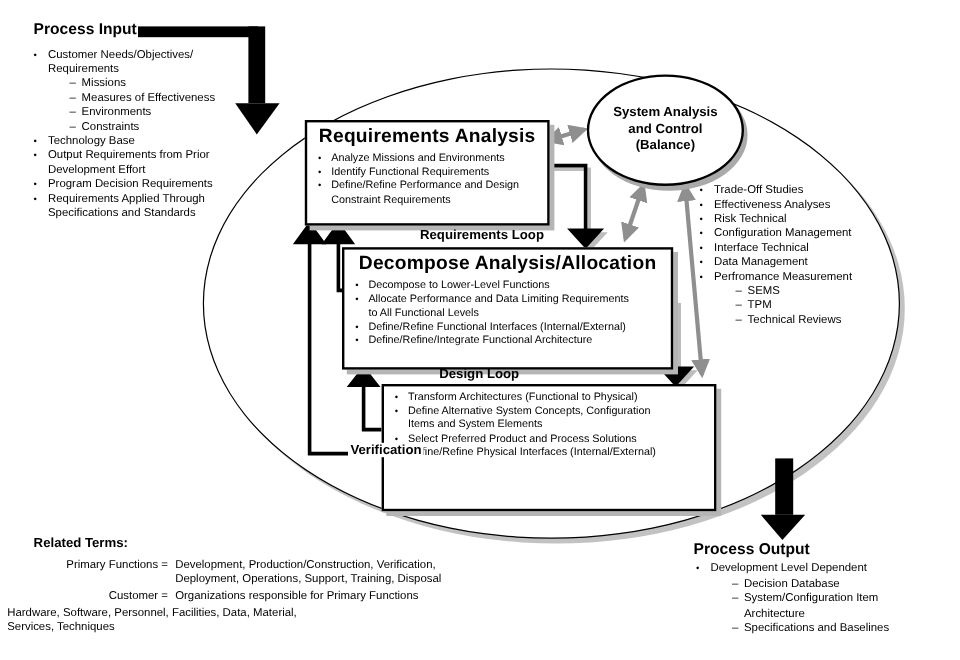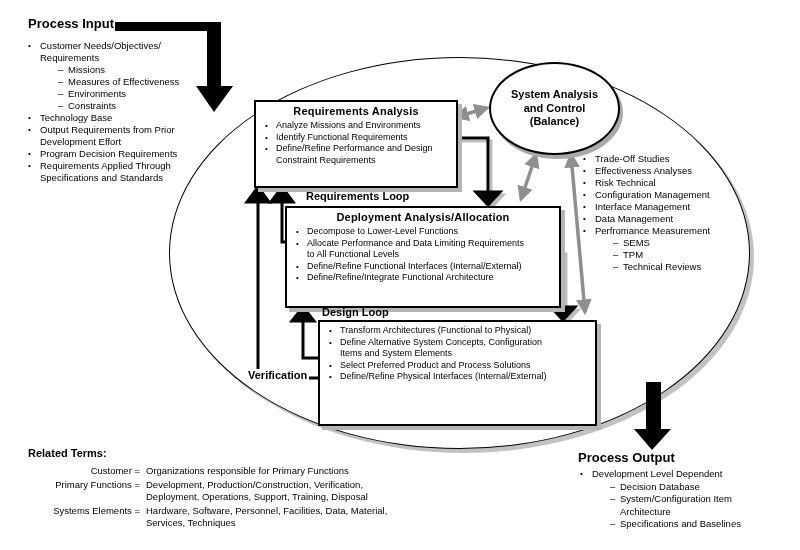--- a/index.html
+++ b/index.html
@@ -13,33 +13,33 @@
     left:169px;top:57px;width:579px;height:390px;border:1.6px solid #000;border-radius:50%;
     background:#fff;box-shadow:4px 4px 0 #c2c2c2;z-index:1;
   }
   
   #wires{left:0;top:0;z-index:2;pointer-events:none;}
   
   .pbox{
     border:2px solid #000;background:#fff;box-shadow:4px 4px 0 #b5b5b5;z-index:3;
   }
   .pbox .ptitle{
-    font-weight:bold;font-size:11px;text-align:center;padding-top:3px;letter-spacing:.2px;
+    font-weight:bold;font-size:16px;text-align:center;padding-top:3px;letter-spacing:.2px;
   }
   .pbox .plist{padding:3px 7px 0 9px;}
   
   .sm-ellipse{
     left:489px;top:62px;width:127px;height:89px;border:2px solid #000;border-radius:50%;
     background:#fff;box-shadow:3px 4px 0 #a9a9a9;z-index:4;
     display:flex;align-items:center;justify-content:center;text-align:center;
   }
   .sm-ellipse .lbl{font-weight:bold;font-size:11px;line-height:13.5px;white-space:pre-line;}
   
   .h-big{font-weight:bold;font-size:13px;z-index:5;}
-  .loop-label{font-weight:bold;font-size:11px;z-index:5;}
+  .loop-label{font-weight:bold;font-size:11px;z-index:5;margin-left:44px;}
   .white-bg{background:#fff;padding:0 2px;}
   
   .blist{font-size:9.5px;line-height:12px;z-index:5;}
   .pbox .blist{font-size:9px;line-height:11.5px;}
   .li{display:flex;}
   .li .bullet{width:12px;flex:0 0 12px;text-align:left;font-size:8px;line-height:inherit;}
   .pbox .li .bullet{width:11px;flex:0 0 11px;}
   .li .li-text{flex:1;white-space:pre-line;}
   .li.sub{margin-left:30px;}
   .li.sub .dash{flex:0 0 10px;width:10px;}
@@ -183,21 +183,21 @@
       <div class="li">
         <span class="bullet">•</span>
         <span class="li-text">Risk Technical</span>
       </div>
       <div class="li">
         <span class="bullet">•</span>
         <span class="li-text">Configuration Management</span>
       </div>
       <div class="li">
         <span class="bullet">•</span>
-        <span class="li-text">Interface Management</span>
+        <span class="li-text">Interface Technical</span>
       </div>
       <div class="li">
         <span class="bullet">•</span>
         <span class="li-text">Data Management</span>
       </div>
       <div class="li">
         <span class="bullet">•</span>
         <span class="li-text">Perfromance Measurement</span>
       </div>
       <div class="li sub">
@@ -210,21 +210,21 @@
       </div>
       <div class="li sub">
         <span class="dash">–</span>
         <span class="li-text">Technical Reviews</span>
       </div>
     </div>
 
   <div class="abs loop-label" style="left:306px;top:190px;">Requirements Loop</div>
 
   <div class="abs pbox" style="left:285px;top:206px;width:272px;height:98px;">
-    <div class="ptitle">Deployment Analysis/Allocation</div>
+    <div class="ptitle">Decompose Analysis/Allocation</div>
     <div class="blist plist">
         <div class="li">
           <span class="bullet">•</span>
           <span class="li-text">Decompose to Lower-Level Functions</span>
         </div>
         <div class="li">
           <span class="bullet">•</span>
           <span class="li-text">Allocate Performance and Data Limiting Requirements
 to All Functional Levels</span>
         </div>
@@ -281,29 +281,28 @@
 Architecture</span>
       </div>
       <div class="li sub">
         <span class="dash">–</span>
         <span class="li-text">Specifications and Baselines</span>
       </div>
     </div>
 
   <div class="abs h-big" style="left:28px;top:447px;font-size:11px;">Related Terms:</div>
   <div class="abs" style="left:0px;top:465px;z-index:5;">
-      <div class="rt-row">
-        <div class="rt-term">Customer =</div>
-        <div class="rt-def">Organizations responsible for Primary Functions</div>
-      </div>
       <div class="rt-row">
         <div class="rt-term">Primary Functions =</div>
         <div class="rt-def">Development, Production/Construction, Verification,
 Deployment, Operations, Support, Training, Disposal</div>
       </div>
       <div class="rt-row">
-        <div class="rt-term">Systems Elements =</div>
+        <div class="rt-term">Customer =</div>
+        <div class="rt-def">Organizations responsible for Primary Functions</div>
+      </div>
+      <div class="rt-row">
         <div class="rt-def">Hardware, Software, Personnel, Facilities, Data, Material,
 Services, Techniques</div>
       </div>
     </div>
 
 </div>
 
 </body></html>

